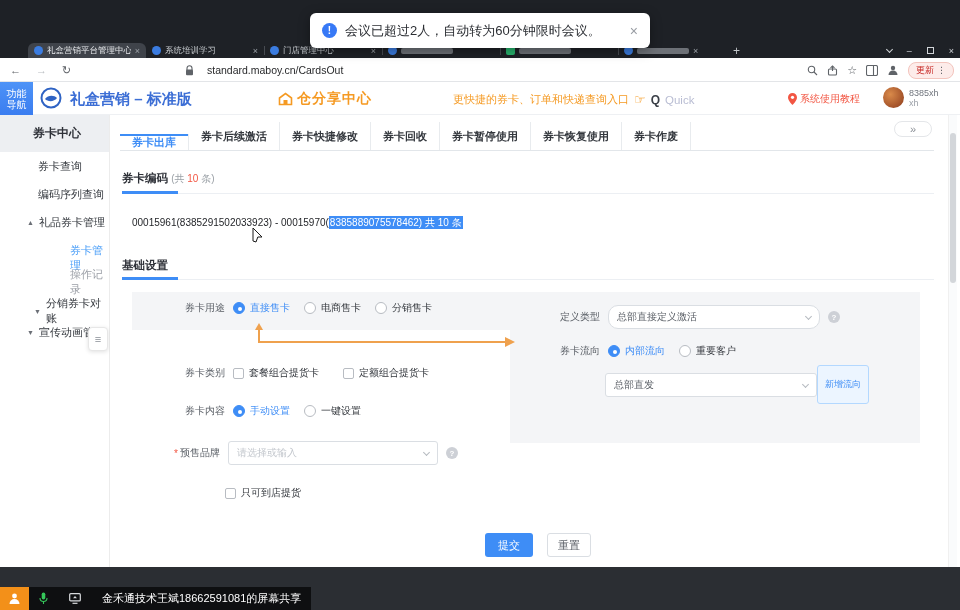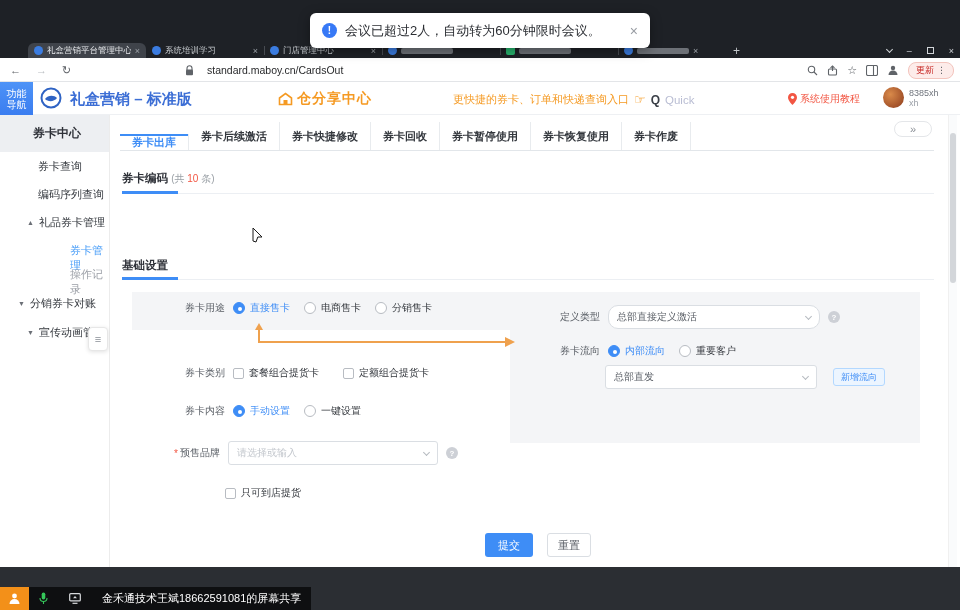--- a/index.html
+++ b/index.html
@@ -105,21 +105,21 @@
   .opt.on .radio { background:#3e8df6; border-color:#3e8df6; }
   .opt.on .radio::after { content:""; position:absolute; left:3.5px; top:3.5px; width:4px; height:4px; border-radius:50%; background:#fff; }
   .cbox { width:11px; height:11px; border:1px solid #b8bcc2; border-radius:2px; background:#fff; flex:none; }
   .select { height:24px; background:#fff; border:1px solid #dadee3; border-radius:3px; display:flex; align-items:center;
             padding:0 22px 0 8px; font-size:10px; color:#5a5f66; position:relative; }
   .select .caret { position:absolute; right:8px; top:8px; width:5px; height:5px; border-right:1.2px solid #b6bac0; border-bottom:1.2px solid #b6bac0; transform:rotate(45deg); }
   .select .ph { color:#c3c7cd; }
   .help { width:12px; height:12px; border-radius:50%; background:#cdd0d6; color:#fff; font-size:8px; font-weight:bold;
           display:flex; align-items:center; justify-content:center; margin-left:8px; flex:none; }
   .star { color:#f25643; font-size:10px; margin-right:2px; }
-  .btn-mini { margin-left:16px; height:18px; padding:0 7px; background:#ecf5ff; border:1px solid #b3d8ff; border-radius:3px;
+  .btn-mini { margin-left:0; height:39px; padding:0 7px; background:#ecf5ff; border:1px solid #b3d8ff; border-radius:3px;
               color:#3e8df6; font-size:9px; display:flex; align-items:center; white-space:nowrap; }
   #guide-arrow { position:absolute; left:143px; top:207px; z-index:6; }
 
   #footer-btns { position:absolute; left:375px; top:418px; display:flex; gap:14px; }
   .btn-primary { height:24px; padding:0 13px; background:#3e8df6; border-radius:3px; color:#fff; font-size:11px; display:flex; align-items:center; }
   .btn-plain { height:24px; padding:0 10px; background:#fff; border:1px solid #dadee3; border-radius:3px; color:#5a5f66; font-size:11px; display:flex; align-items:center; }
 
   #scrollbar { position:absolute; left:948px; top:115px; width:9px; height:452px; background:#fafbfc; border-left:1px solid #f0f0f0; }
   #scroll-thumb { position:absolute; left:1px; top:18px; width:6px; height:150px; border-radius:3px; background:#d3d6da; }
 
@@ -266,21 +266,21 @@
   <div class="side-item" style="left:27px;top:100px;">
     <span class="arr">▲</span>
     <span>礼品券卡管理</span>
   </div>
   <div class="side-item active" style="left:70px;top:128px;">
     <span>券卡管理</span>
   </div>
   <div class="side-item muted" style="left:70px;top:152px;">
     <span>操作记录</span>
   </div>
-  <div class="side-item" style="left:18px;top:181px;">
+  <div class="side-item" style="left:34px;top:181px;">
     <span class="arr">▼</span>
     <span>分销券卡对账</span>
   </div>
   <div class="side-item" style="left:27px;top:210px;">
     <span class="arr">▼</span>
     <span>宣传动画管理</span>
   </div>
   <div id="collapse-handle">
     <span>≡</span>
   </div>
@@ -313,20 +313,23 @@
   <div id="more-pill">
     <span>»</span>
   </div>
 
   <div class="sec-title" style="top:56px;">
     <span>券卡编码</span>
     <span class="cnt"> <span>(共 </span><span class="num">10</span><span> 条)</span></span>
   </div>
   <div class="blue-bar" style="top:76px;"></div>
   <div class="sec-divider" style="top:78px;"></div>
+  <div id="codes-line">
+    <span>00015961(8385291502033923) - 00015970(</span><span class="sel">8385889075578462) 共 10 条</span>
+  </div>
   <div id="cursor">
     <svg width="11" height="16" viewBox="0 0 11 16">
         <path d="M1 1l9 9H5.8L4 15 1 14z" fill="#fff" stroke="#1a1a1a" stroke-width="1"></path>
       </svg>
   </div>
 
   <div class="sec-title" style="top:143px;">
     <span>基础设置</span>
   </div>
   <div class="blue-bar" style="top:162px;"></div>

